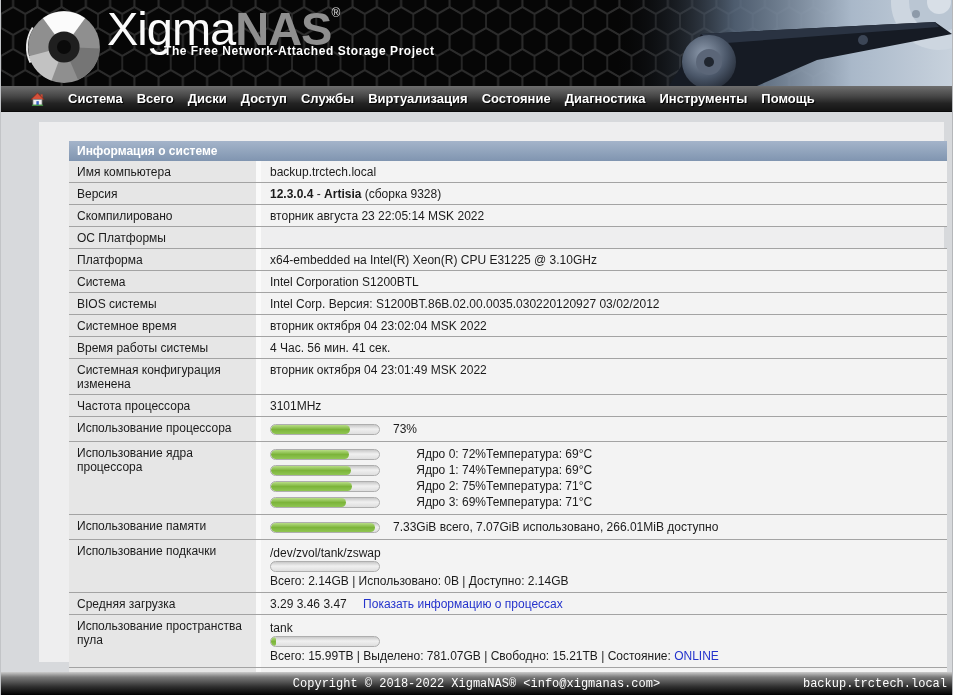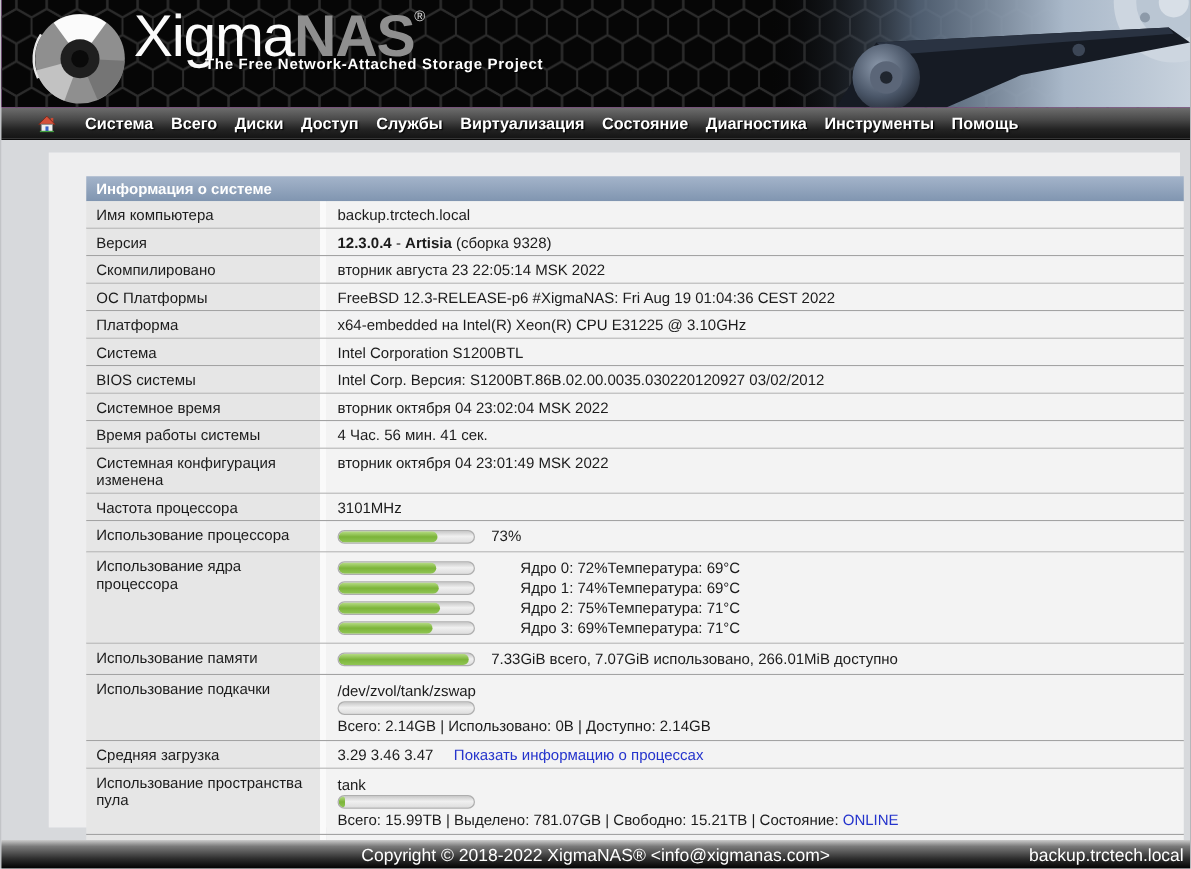--- a/index.html
+++ b/index.html
@@ -37,21 +37,21 @@
   .link { color:#2433cc; cursor:pointer; text-decoration:none; }
 
   .pbar { width:110px; height:11px; flex:0 0 110px; border:1px solid #aeaeae; border-radius:6px; background:linear-gradient(#c9c9c9, #f0f0f0 45%, #dedede); overflow:hidden; display:inline-block; }
   .pbar-fill { display:block; height:100%; border-radius:5px; background:linear-gradient(#b7dd85, #7cb43a 50%, #90c653); }
   .bar-line { display:flex; align-items:center; margin:1px 0 2px 0; }
   .after-bar { margin-left:13px;text-align:center; }
   .core-usage { margin-left:13px; width:93px;text-align:right; }
   .sub-line { margin:2px 0 1px 0; }
 
   
-  .footer { flex:0 0 23px; margin-top:auto; background:linear-gradient(#cccccc, #7a7a7a 22%, #2e2e2e 65%, #000000); display:flex; align-items:center; position:relative; color:#ffffff; font-size:14px; }
+  .footer { flex:0 0 23px; margin-top:auto; background:linear-gradient(#cccccc, #7a7a7a 22%, #2e2e2e 65%, #000000); display:flex; align-items:center; position:relative; color:#ffffff; font-size:12px;font-family:Liberation Mono, monospace; }
   .footer-copy { position:absolute; left:0; right:0; text-align:center; }
   .footer-host { position:absolute; right:5px; }
 </style>
 </head>
 <body>
 
 <div class="page">
 
   <div class="header">
     <svg class="hexbg" width="953" height="86">
@@ -158,21 +158,20 @@
 
         <div class="row">
           <div class="cell-label">Скомпилировано</div>
           <div class="cell-gap"></div>
           <div class="cell-value">вторник августа 23 22:05:14 MSK 2022</div>
         </div>
 
         <div class="row">
           <div class="cell-label">ОС Платформы</div>
           <div class="cell-gap"></div>
-          <div class="cell-value">FreeBSD 12.3-RELEASE-p6 #XigmaNAS: Fri Aug 19 01:04:36 CEST 2022</div>
         </div>
 
         <div class="row">
           <div class="cell-label">Платформа</div>
           <div class="cell-gap"></div>
           <div class="cell-value">x64-embedded на Intel(R) Xeon(R) CPU E31225 @ 3.10GHz</div>
         </div>
 
         <div class="row">
           <div class="cell-label">Система</div>

